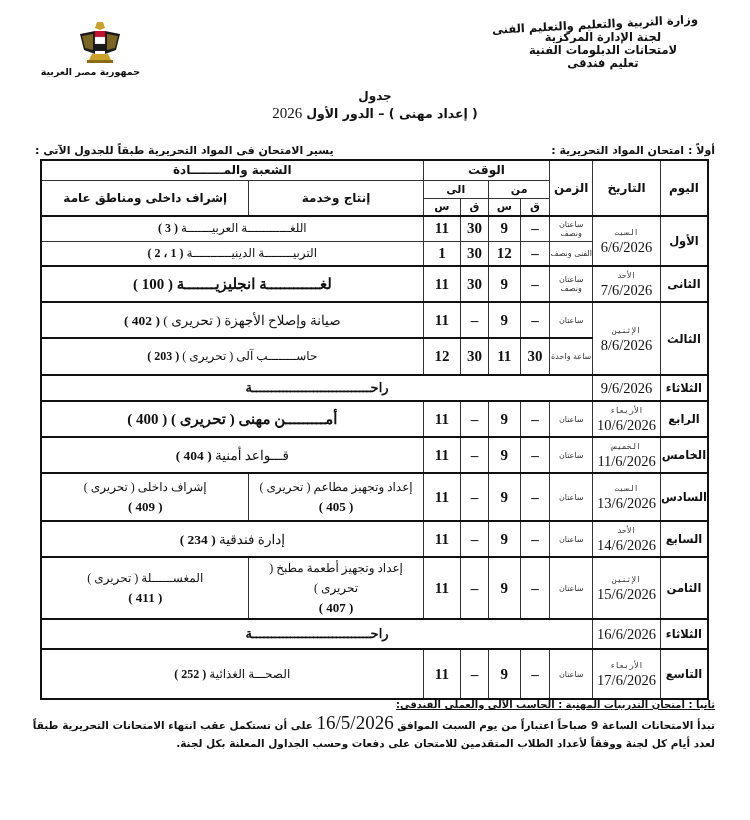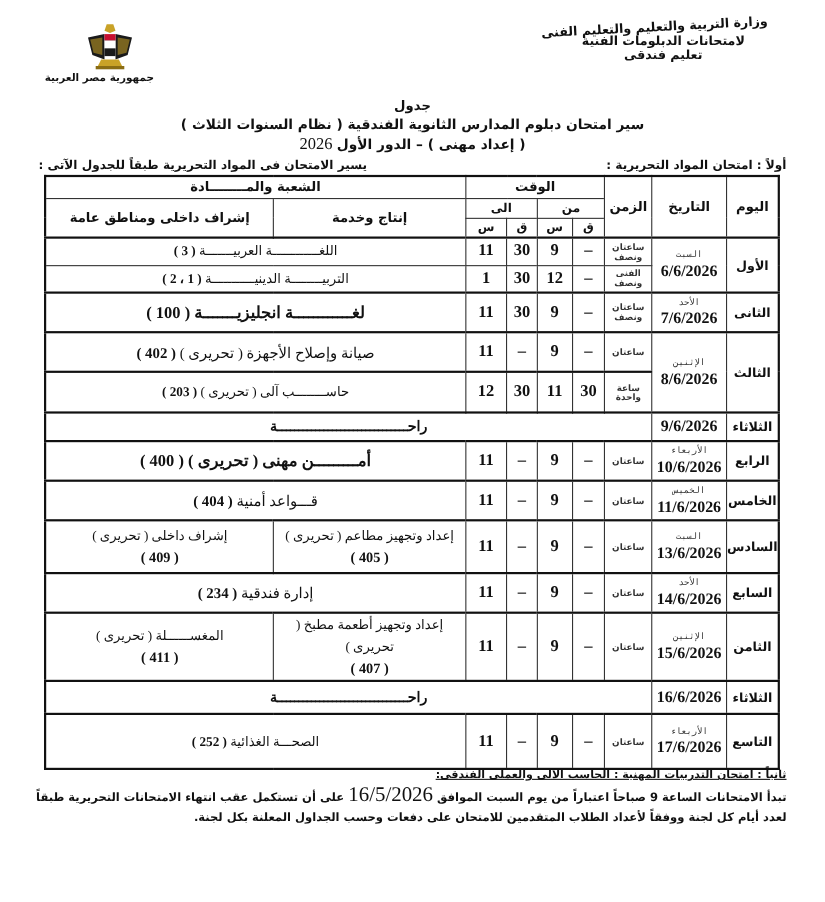--- a/index.html
+++ b/index.html
@@ -27,22 +27,22 @@
   .section1 .a { position: absolute; right: 0; top: 0; }
   .section1 .b { position: absolute; left: 0; top: 0; }
 
   table.sched { position: absolute; left: 40px; top: 159px; width: 669px; border-collapse: collapse;
                 direction: rtl; border: 2.5px solid #111; font-family: "Liberation Serif", serif; }
   table.sched td, table.sched th { border: 1px solid #333; text-align: center; vertical-align: middle; padding: 0; }
   th { font-family: "DejaVu Sans", sans-serif; font-weight: bold; font-size: 12px; }
   th.sm { font-size: 11px; }
   .day { font-family: "DejaVu Sans", sans-serif; font-weight: bold; font-size: 11.5px; }
   .wd { font-family: Liberation Mono, monospace; font-size: 8px; color: #333; display: block; line-height: 12px; }
-  .dt { font-weight: bold; font-size: 14.5px; display: block; line-height: 16px; }
-  .dur { font-family: "DejaVu Sans", sans-serif; font-size: 8px; color: #333; font-weight: bold; }
+  .dt { font-weight: normal; font-size: 14.5px; display: block; line-height: 16px; }
+  .dur { font-family: "DejaVu Sans", sans-serif; font-size: 8px; color: #333; }
   .num { font-weight: bold; font-size: 15px; }
   .subj { font-size: 13.5px; }
   .subj.big { font-size: 15px; font-weight: bold; }
   .subj.small { font-size: 12px; }
   .subj .code { font-weight: bold; }
   .rest { font-size: 13px; font-weight: bold; letter-spacing: 0; border-radius: 11px; }
   tr.sep td, tr.sep th { border-top: 2.5px solid #111; }
   .two { font-size: 12px; line-height: 20px; }
   .two .code { font-weight: bold; font-size: 13px; }
 
@@ -50,20 +50,21 @@
               text-decoration: underline; }
   .para { position: absolute; top: 714px; right: 35px; left: 30px; direction: rtl; text-align: right;
           font-size: 10.5px; font-weight: bold; line-height: 18px; }
   .para .d { font-family: "Liberation Serif", serif; font-weight: normal; font-size: 19px; }
 </style>
 </head>
 <body>
 
 <div class="ministry">
   <div class="l1">وزارة التربية والتعليم والتعليم الفنى</div>
+  <div>لجنة الإدارة المركزية</div>
   <div>لامتحانات الدبلومات الفنية</div>
   <div>تعليم فندقى</div>
 </div>
 
 <div class="emblem">
   <svg width="44" height="44" viewBox="0 0 44 44">
     <path d="M19 2 L25 2 L27 8 L22 10 L17 8 Z" fill="#c9a227"></path>
     <path d="M2 14 L17 11 L17 34 L6 30 Z" fill="#1a1a1a"></path>
     <path d="M42 14 L27 11 L27 34 L38 30 Z" fill="#1a1a1a"></path>
     <path d="M4 16 L15 14 L15 30 L7 28 Z" fill="#c9a227" opacity="0.55"></path>
@@ -72,21 +73,20 @@
     <rect x="17" y="17" width="10" height="7" fill="#ffffff" stroke="#999" stroke-width="0.3"></rect>
     <rect x="17" y="24" width="10" height="7" fill="#1a1a1a"></rect>
     <path d="M14 34 L30 34 L33 40 L11 40 Z" fill="#c9a227"></path>
     <rect x="9" y="40" width="26" height="3" fill="#8a6d14"></rect>
   </svg>
   <div class="cap">جمهورية مصر العربية</div>
 </div>
 
 <div class="titles">
   <div class="t1">جدول</div>
-  <div class="t2">سير امتحان دبلوم المدارس الثانوية الفندقية ( نظام السنوات الثلاث )</div>
   <div class="t3"><b>( إعداد مهنى ) – الدور الأول</b> <span class="yr">2026</span></div>
 </div>
 
 <div class="section1">
   <span class="a">أولاً : امتحان المواد التحريرية :</span>
   <span class="b">يسير الامتحان فى المواد التحريرية طبقاً للجدول الآتى :</span>
 </div>
 
 <table class="sched">
   <colgroup>

